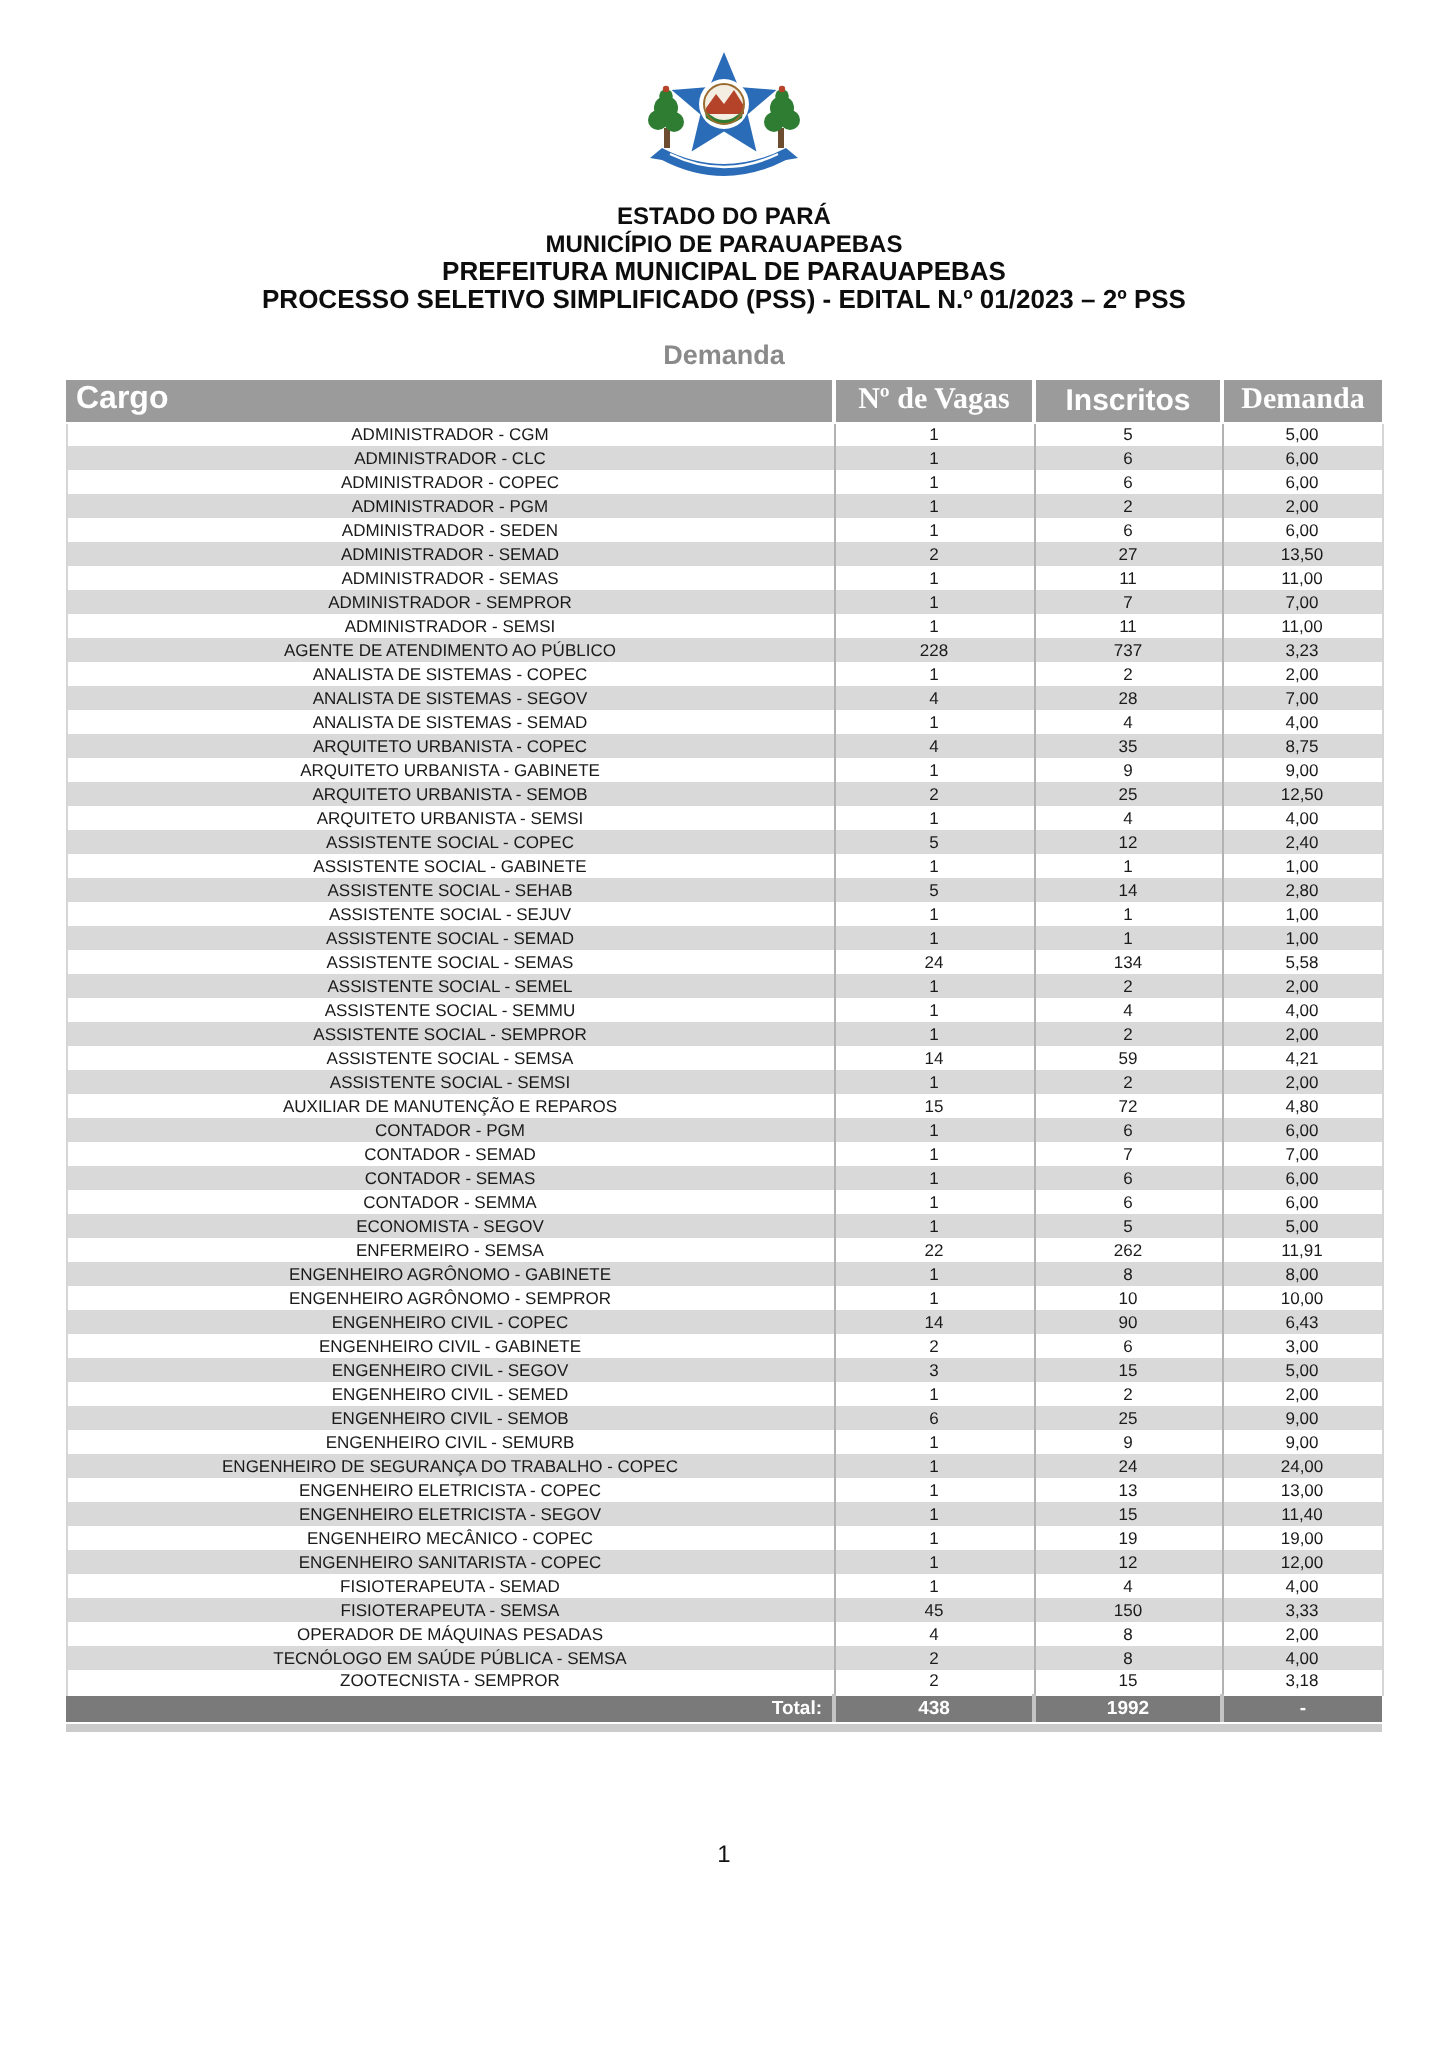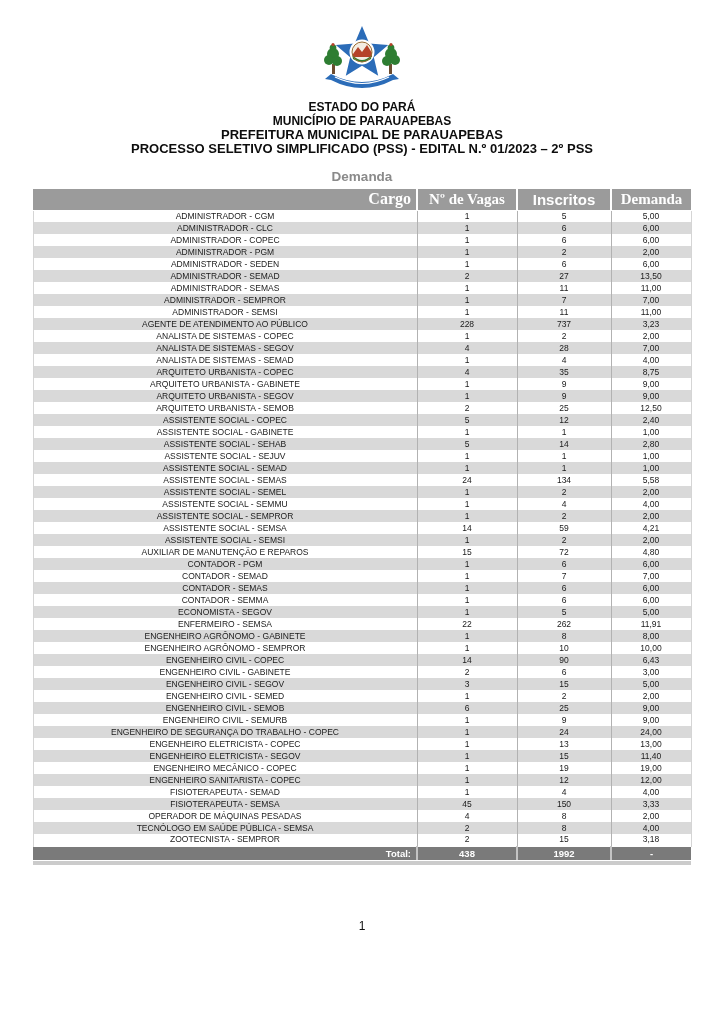--- a/index.html
+++ b/index.html
@@ -40,21 +40,21 @@
   thead th {
     background: #9b9b9b;
     color: #ffffff;
     height: 21px;
     font-size: 15px;
     font-weight: bold;
     padding: 0 5px;
     vertical-align: middle;
     border-bottom: 1px solid #ffffff;
   }
-  thead th.col-cargo { text-align: right; font-family: Liberation Serif, serif; font-size: 16px; }
+  thead th.col-cargo { text-align: left; font-family: Liberation Sans, sans-serif; font-size: 16px; }
   thead th.serif { font-family: "Liberation Serif", serif; }
   thead th + th { border-left: 2px solid #ffffff; }
   tbody td {
     height: 12px;
     font-size: 8.5px;
     line-height: 9px;
     color: #1a1a1a;
     padding: 0 4px;
     vertical-align: middle;
     white-space: nowrap;
@@ -243,30 +243,30 @@
           <td>35</td>
           <td>8,75</td>
         </tr>
         <tr>
           <td>ARQUITETO URBANISTA - GABINETE</td>
           <td>1</td>
           <td>9</td>
           <td>9,00</td>
         </tr>
         <tr>
-          <td>ARQUITETO URBANISTA - SEGOV</td>
-          <td>1</td>
-          <td>9</td>
-          <td>9,00</td>
-        </tr>
-        <tr>
           <td>ARQUITETO URBANISTA - SEMOB</td>
           <td>2</td>
           <td>25</td>
           <td>12,50</td>
+        </tr>
+        <tr>
+          <td>ARQUITETO URBANISTA - SEMSI</td>
+          <td>1</td>
+          <td>4</td>
+          <td>4,00</td>
         </tr>
         <tr>
           <td>ASSISTENTE SOCIAL - COPEC</td>
           <td>5</td>
           <td>12</td>
           <td>2,40</td>
         </tr>
         <tr>
           <td>ASSISTENTE SOCIAL - GABINETE</td>
           <td>1</td>

